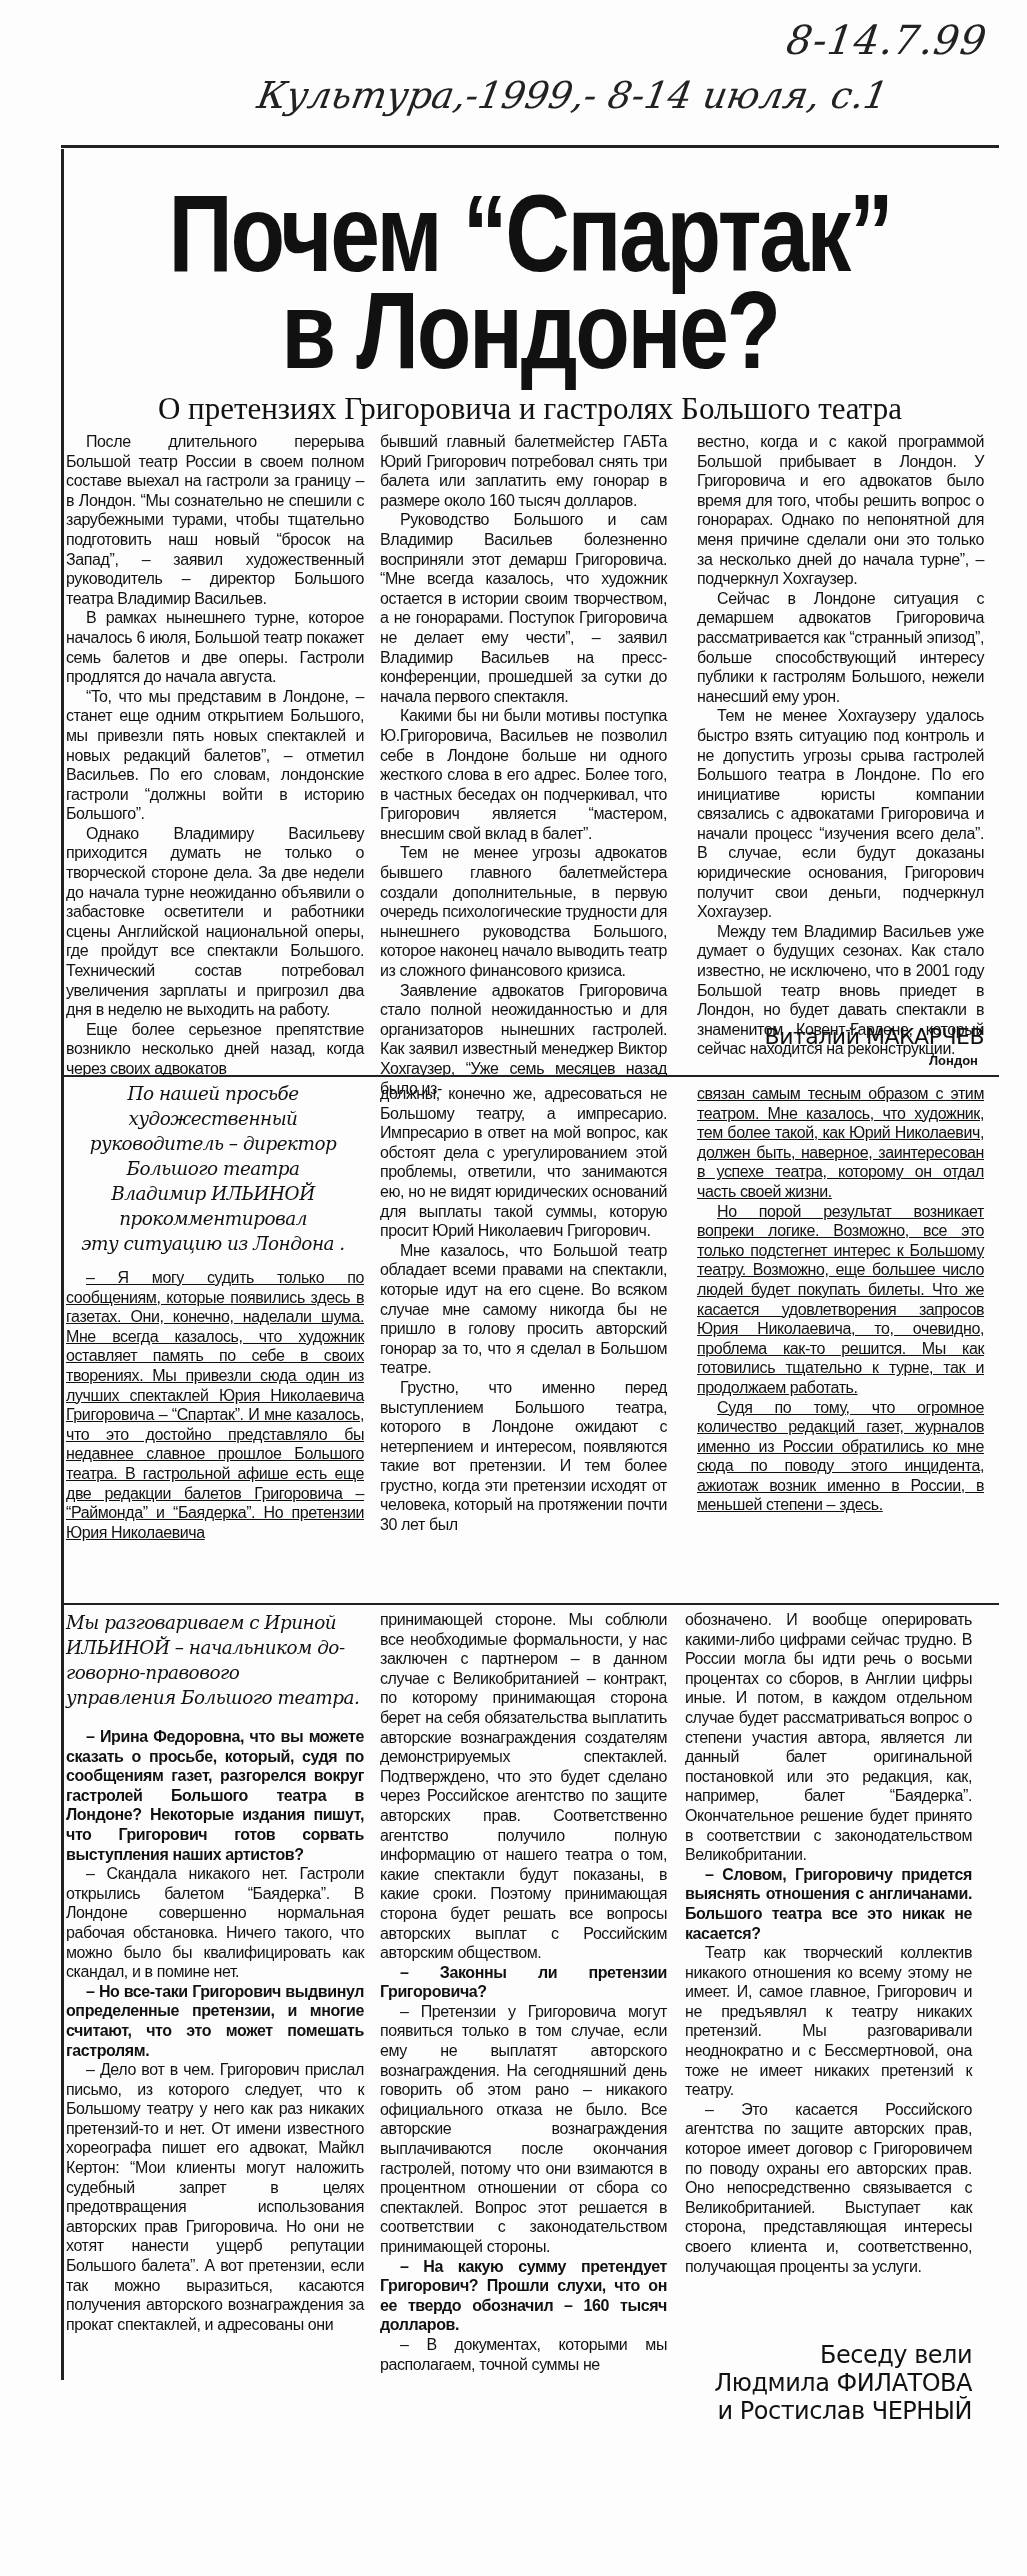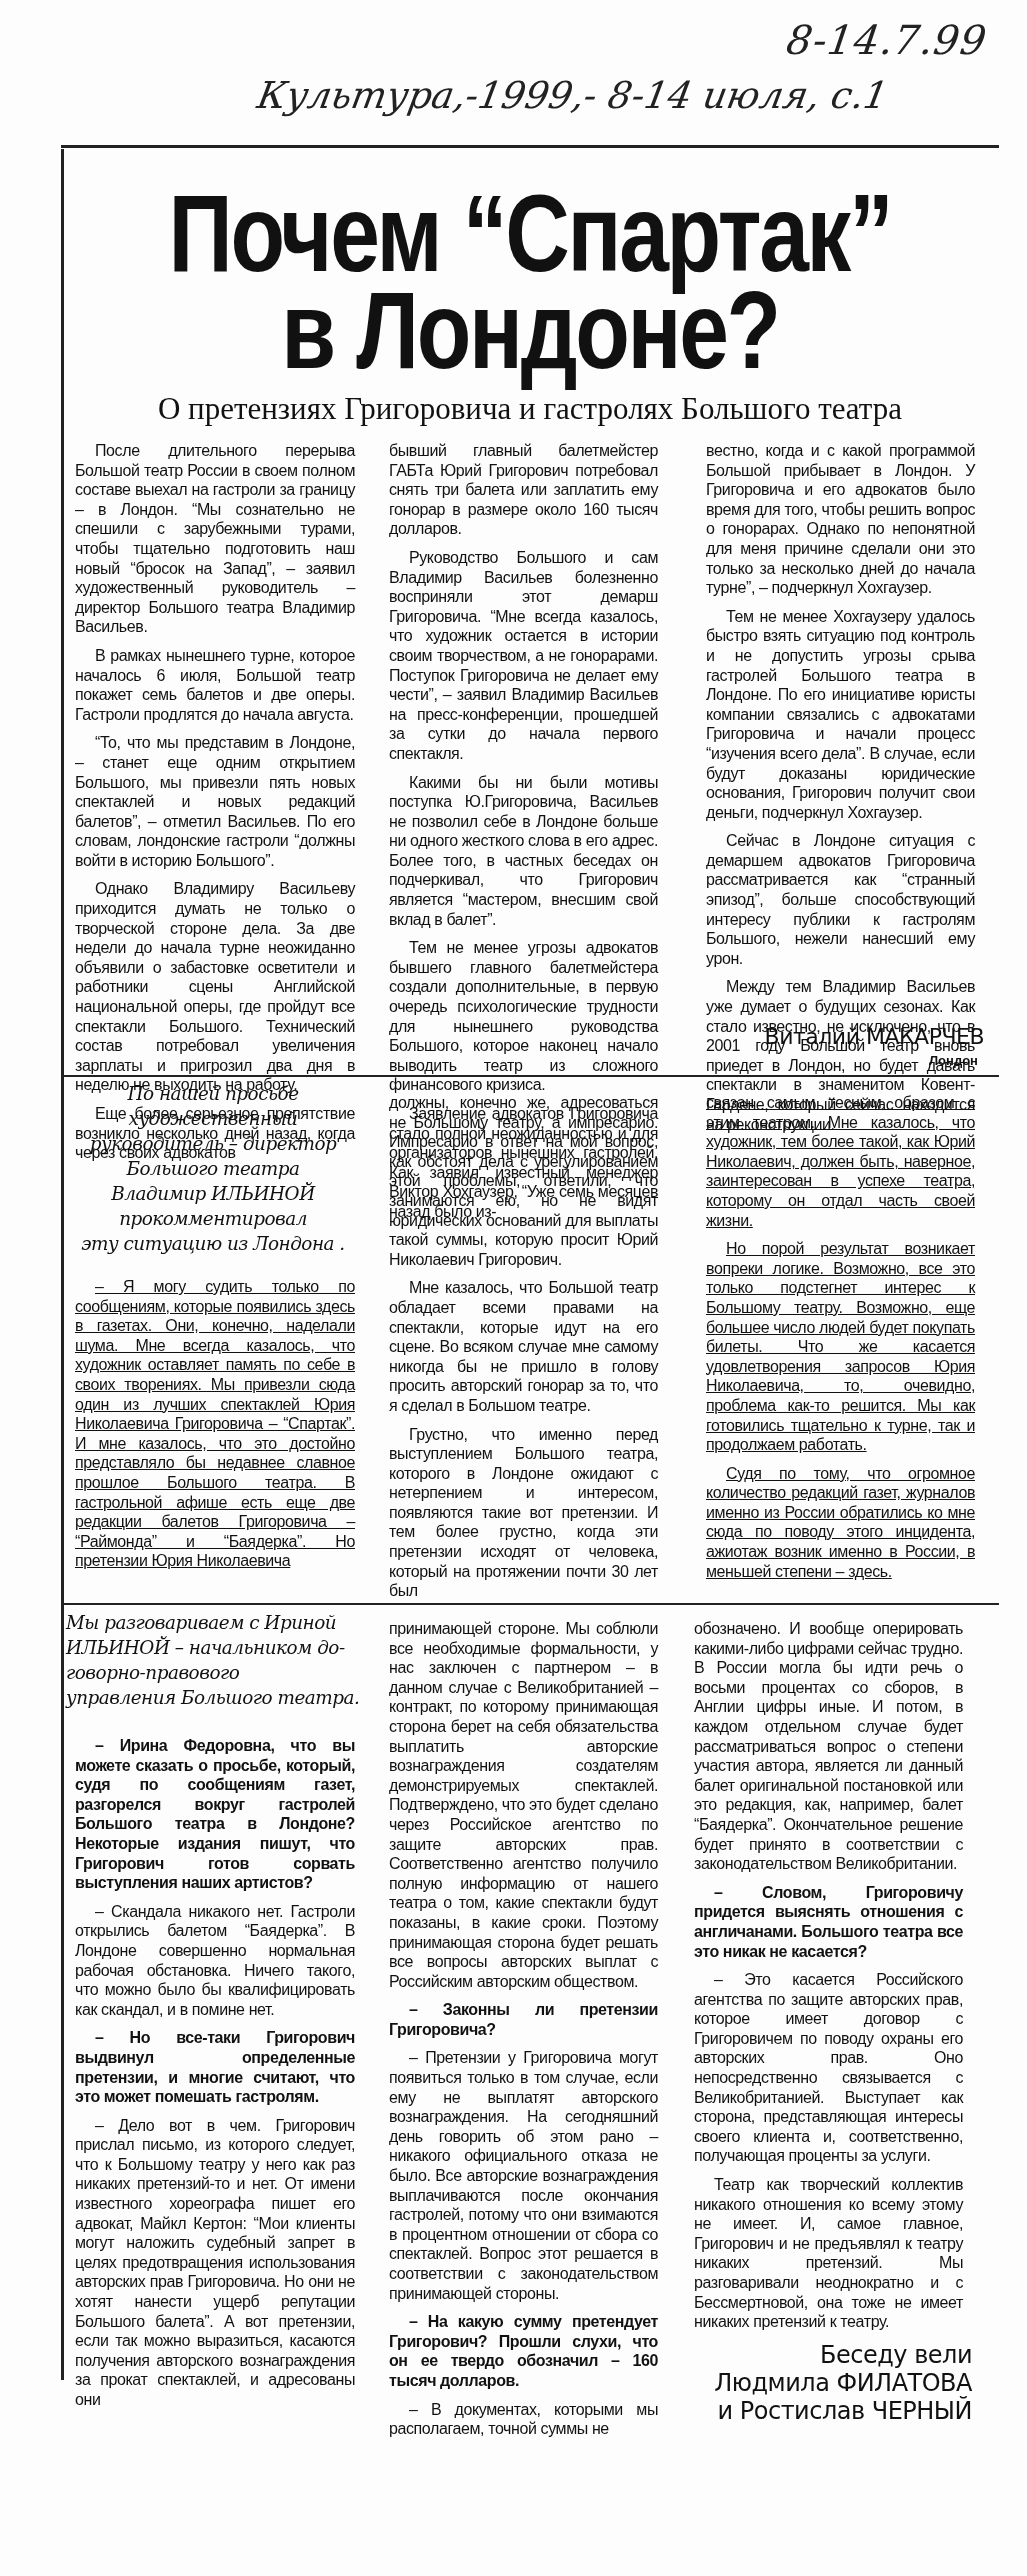--- a/index.html
+++ b/index.html
@@ -7,21 +7,21 @@
   .handnote { position:absolute; font-family:"DejaVu Serif", serif; font-style:italic; color:#222; }
   #hand-date { left:787px; top:16.6px; font-size:40px; letter-spacing:0.9px; transform:skewX(-8deg); }
   #hand-src { left:258px; top:74px; font-size:37px; transform:skewX(-10deg); white-space:nowrap; z-index:3; }
   .frame-left { position:absolute; left:61px; top:149px; width:2.8px; height:2231px; background:#222; }
   .frame-top { position:absolute; left:61px; top:145px; width:938px; height:2.8px; background:#222; }
   .headline { position:absolute; left:61px; width:938px; text-align:center; font-family:"Liberation Sans", sans-serif; font-weight:bold; letter-spacing:-2.8px; line-height:1; transform:scaleX(0.82); transform-origin:center; }
   #hl1 { top:179px; font-size:109px; }
   #hl2 { top:276px; font-size:109px; }
   #subhead { position:absolute; left:61px; width:938px; top:391px; text-align:center; font-family:"Liberation Serif", serif; font-size:31px; }
   .col { position:absolute; font-family:"Liberation Sans", sans-serif; font-size:16px; line-height:19.6px; text-align:justify; letter-spacing:-0.4px; }
-  .col p { margin:9px; text-indent:20px; }
+  .col p { margin:0; text-indent:20px; }
   .col p.noindent { text-indent:0; }
   .intro { position:absolute; font-family:"DejaVu Serif", serif; font-style:italic; font-size:18.4px; line-height:25px; letter-spacing:-0.5px; }
   .rule { position:absolute; height:1.8px; background:#222; }
   .byline { position:absolute; font-family:"DejaVu Sans", sans-serif; font-size:24px; text-align:right; letter-spacing:-0.5px; }
   .byline-small { position:absolute; font-family:"Liberation Sans", sans-serif; font-size:13px; font-weight:bold; }
   .bold { font-weight:bold; }
 </style>
 </head>
 <body>
 
@@ -44,22 +44,22 @@
     </div>
   <div class="col" id="s1c2" style="left:380px;top:432px;width:287px;">
       <p class="noindent">бывший главный балетмейстер ГАБТа Юрий Григорович потребовал снять три балета или заплатить ему гонорар в размере около 160 тысяч долларов.</p>
       <p>Руководство Большого и сам Владимир Васильев болезненно восприняли этот демарш Григоровича. “Мне всегда казалось, что художник остается в истории своим творчеством, а не гонорарами. Поступок Григоровича не делает ему чести”, – заявил Владимир Васильев на пресс-конференции, прошедшей за сутки до начала первого спектакля.</p>
       <p>Какими бы ни были мотивы поступка Ю.Григоровича, Васильев не позволил себе в Лондоне больше ни одного жесткого слова в его адрес. Более того, в частных беседах он подчеркивал, что Григорович является “мастером, внесшим свой вклад в балет”.</p>
       <p>Тем не менее угрозы адвокатов бывшего главного балетмейстера создали дополнительные, в первую очередь психологические трудности для нынешнего руководства Большого, которое наконец начало выводить театр из сложного финансового кризиса.</p>
       <p>Заявление адвокатов Григоровича стало полной неожиданностью и для организаторов нынешних гастролей. Как заявил известный менеджер Виктор Хохгаузер, “Уже семь месяцев назад было из-</p>
     </div>
   <div class="col" id="s1c3" style="left:697px;top:432px;width:287px;">
       <p class="noindent">вестно, когда и с какой программой Большой прибывает в Лондон. У Григоровича и его адвокатов было время для того, чтобы решить вопрос о гонорарах. Однако по непонятной для меня причине сделали они это только за несколько дней до начала турне”, – подчеркнул Хохгаузер.</p>
+      <p>Сейчас в Лондоне ситуация с демаршем адвокатов Григоровича рассматривается как “странный эпизод”, больше способствующий интересу публики к гастролям Большого, нежели нанесший ему урон.</p>
       <p>Тем не менее Хохгаузеру удалось быстро взять ситуацию под контроль и не допустить угрозы срыва гастролей Большого театра в Лондоне. По его инициативе юристы компании связались с адвокатами Григоровича и начали процесс “изучения всего дела”. В случае, если будут доказаны юридические основания, Григорович получит свои деньги, подчеркнул Хохгаузер.</p>
-      <p>Сейчас в Лондоне ситуация с демаршем адвокатов Григоровича рассматривается как “странный эпизод”, больше способствующий интересу публики к гастролям Большого, нежели нанесший ему урон.</p>
       <p>Между тем Владимир Васильев уже думает о будущих сезонах. Как стало известно, не исключено, что в 2001 году Большой театр вновь приедет в Лондон, но будет давать спектакли в знаменитом Ковент-Гардене, который сейчас находится на реконструкции.</p>
     </div>
   <div class="byline" style="left:697px;top:1024px;width:287px;font-size:22px;">Виталий МАКАРЧЕВ</div>
   <div class="byline-small" style="left:929px;top:1053px;">Лондон</div>
 
   <div class="rule" style="left:61px;top:1075px;width:938px;"></div>
 
   <div class="intro" id="s2intro" style="left:66px;top:1081px;width:294px;text-align:center;">
       <div>По нашей просьбе</div>
       <div>художественный</div>
@@ -100,22 +100,22 @@
   <div class="col" id="s3c2" style="left:380px;top:1610px;width:287px;">
       <p class="noindent">принимающей стороне. Мы соблюли все необходимые формальности, у нас заключен с партнером – в данном случае с Великобританией – контракт, по которому принимающая сторона берет на себя обязательства выплатить авторские вознаграждения создателям демонстрируемых спектаклей. Подтверждено, что это будет сделано через Российское агентство по защите авторских прав. Соответственно агентство получило полную информацию от нашего театра о том, какие спектакли будут показаны, в какие сроки. Поэтому принимающая сторона будет решать все вопросы авторских выплат с Российским авторским обществом.</p>
       <p class="bold">– Законны ли претензии Григоровича?</p>
       <p>– Претензии у Григоровича могут появиться только в том случае, если ему не выплатят авторского вознаграждения. На сегодняшний день говорить об этом рано – никакого официального отказа не было. Все авторские вознаграждения выплачиваются после окончания гастролей, потому что они взимаются в процентном отношении от сбора со спектаклей. Вопрос этот решается в соответствии с законодательством принимающей стороны.</p>
       <p class="bold">– На какую сумму претендует Григорович? Прошли слухи, что он ее твердо обозначил – 160 тысяч долларов.</p>
       <p>– В документах, которыми мы располагаем, точной суммы не</p>
     </div>
   <div class="col" id="s3c3" style="left:685px;top:1610px;width:287px;">
       <p class="noindent">обозначено. И вообще оперировать какими-либо цифрами сейчас трудно. В России могла бы идти речь о восьми процентах со сборов, в Англии цифры иные. И потом, в каждом отдельном случае будет рассматриваться вопрос о степени участия автора, является ли данный балет оригинальной постановкой или это редакция, как, например, балет “Баядерка”. Окончательное решение будет принято в соответствии с законодательством Великобритании.</p>
       <p class="bold">– Словом, Григоровичу придется выяснять отношения с англичанами. Большого театра все это никак не касается?</p>
+      <p>Театр как творческий коллектив никакого отношения ко всему этому не имеет. И, самое главное, Григорович и не предъявлял к театру никаких претензий. Мы разговаривали неоднократно и с Бессмертновой, она тоже не имеет никаких претензий к театру.</p>
       <p>– Это касается Российского агентства по защите авторских прав, которое имеет договор с Григоровичем по поводу охраны его авторских прав. Оно непосредственно связывается с Великобританией. Выступает как сторона, представляющая интересы своего клиента и, соответственно, получающая проценты за услуги.</p>
-      <p>Театр как творческий коллектив никакого отношения ко всему этому не имеет. И, самое главное, Григорович и не предъявлял к театру никаких претензий. Мы разговаривали неоднократно и с Бессмертновой, она тоже не имеет никаких претензий к театру.</p>
     </div>
 
   <div class="byline" style="left:685px;top:2341px;width:287px;">
     <div>Беседу вели</div>
     <div>Людмила ФИЛАТОВА</div>
     <div>и Ростислав ЧЕРНЫЙ</div>
   </div>
 </div>
 
 

